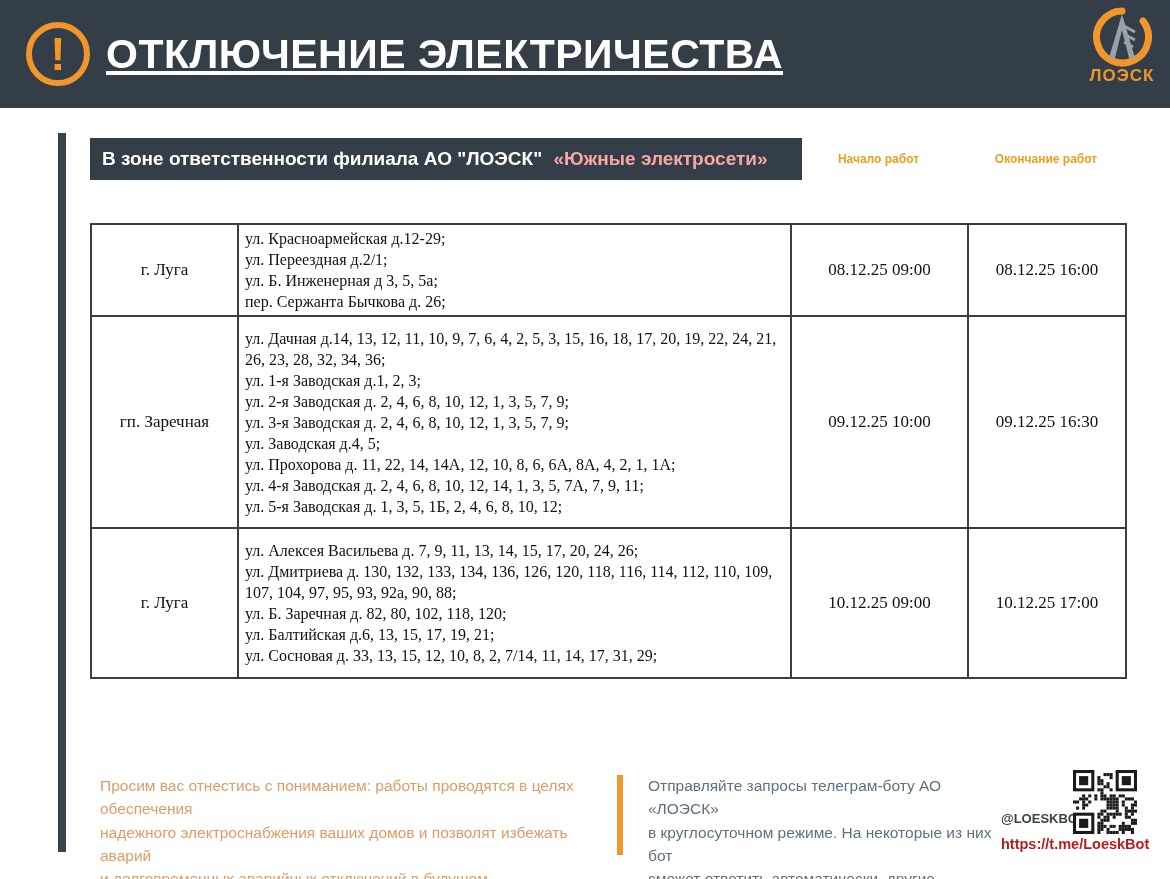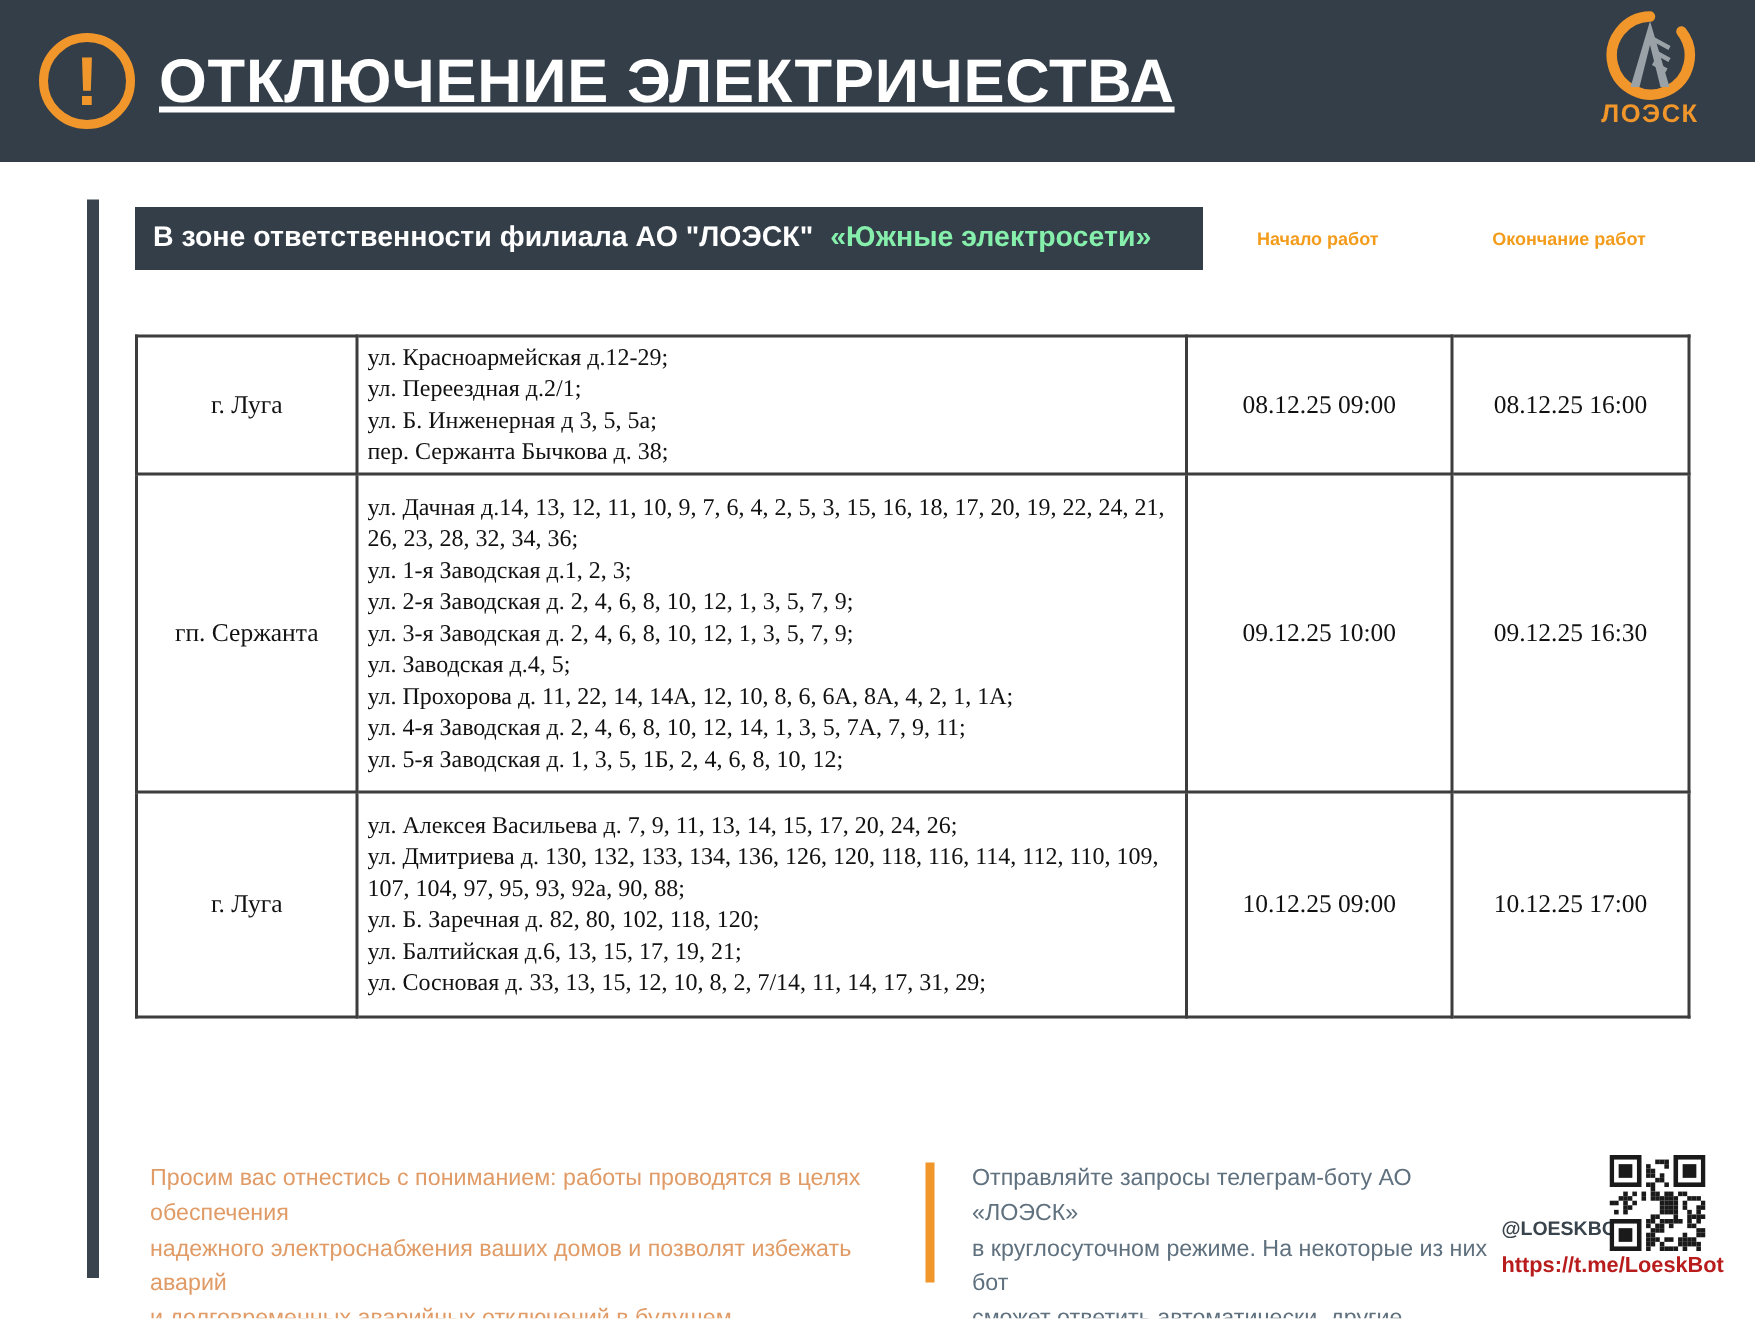--- a/index.html
+++ b/index.html
@@ -7,32 +7,32 @@
         font-family:"Liberation Sans",sans-serif;}
 
   
   .topbar{position:absolute;left:0;top:0;width:1170px;height:108px;background:#333e48;
           display:flex;align-items:center;}
   .warn-icon{box-sizing:border-box;width:64px;height:64px;margin-left:26px;border:6px solid #f0962b;
              border-radius:50%;color:#f0962b;font-weight:bold;font-size:46px;line-height:52px;
              text-align:center;flex:0 0 auto;}
   .page-title{margin:0 0 0 16px;color:#ffffff;font-size:41px;font-weight:bold;letter-spacing:.5px;
               font-family:"Liberation Sans",sans-serif;text-decoration:underline;}
-  .logo{position:absolute;right:26px;top:6px;width:88px;text-align:center;}
+  .logo{position:absolute;right:4px;top:6px;width:88px;text-align:center;}
   .logo svg{display:block;margin:0 auto;}
   .logo-text{color:#f0962b;font-weight:bold;font-size:17px;letter-spacing:1px;margin-top:-2px;}
 
   
   .left-stripe{position:absolute;left:58px;top:133px;width:8px;height:719px;background:#39434e;}
 
   
   .zone-bar{position:absolute;left:90px;top:138px;width:712px;height:42px;background:#333e48;
             color:#ffffff;font-size:19px;font-weight:bold;line-height:42px;padding-left:12px;
             box-sizing:border-box;white-space:nowrap;}
-  .zone-bar .branch{color:#86efac;margin-left:6px;}
+  .zone-bar .branch{color:#fca5a5;margin-left:6px;}
   .col-head{position:absolute;top:147px;color:#f39c1b;font-size:12px;font-weight:bold;
             text-align:center;line-height:24px;}
   .col-head.start{left:790px;width:177px;}
   .col-head.end{left:967px;width:158px;}
 
   
   table.outage{position:absolute;left:90px;top:223px;width:1035px;border-collapse:collapse;
                table-layout:fixed;font-family:"Liberation Serif",serif;color:#111;}
   table.outage td{border:2px solid #3d3d3d;vertical-align:middle;}
   td.loc{text-align:center;font-size:17px;}
@@ -88,27 +88,27 @@
       <col style="width:177px">
         <col style="width:158px">
     </colgroup>
     <tbody id="outage-tbody">
         <tr>
           <td class="loc" style="height: 78px;">г. Луга</td>
           <td class="streets">
             <div>ул. Красноармейская д.12-29;</div>
             <div>ул. Переездная д.2/1;</div>
             <div>ул. Б. Инженерная д 3, 5, 5а;</div>
-            <div>пер. Сержанта Бычкова д. 38;</div>
+            <div>пер. Сержанта Бычкова д. 26;</div>
           </td>
           <td class="time">08.12.25 09:00</td>
           <td class="time">08.12.25 16:00</td>
         </tr>
         <tr>
-          <td class="loc" style="height: 208px;">гп. Сержанта</td>
+          <td class="loc" style="height: 208px;">гп. Заречная</td>
           <td class="streets">
             <div>ул. Дачная д.14, 13, 12, 11, 10, 9, 7, 6, 4, 2, 5, 3, 15, 16, 18, 17, 20, 19, 22, 24, 21, 26, 23, 28, 32, 34, 36;</div>
             <div>ул. 1-я Заводская д.1, 2, 3;</div>
             <div>ул. 2-я Заводская д. 2, 4, 6, 8, 10, 12, 1, 3, 5, 7, 9;</div>
             <div>ул. 3-я Заводская д. 2, 4, 6, 8, 10, 12, 1, 3, 5, 7, 9;</div>
             <div>ул. Заводская д.4, 5;</div>
             <div>ул. Прохорова д. 11, 22, 14, 14А, 12, 10, 8, 6, 6А, 8А, 4, 2, 1, 1А;</div>
             <div>ул. 4-я Заводская д. 2, 4, 6, 8, 10, 12, 14, 1, 3, 5, 7А, 7, 9, 11;</div>
             <div>ул. 5-я Заводская д. 1, 3, 5, 1Б, 2, 4, 6, 8, 10, 12;</div>
           </td>

